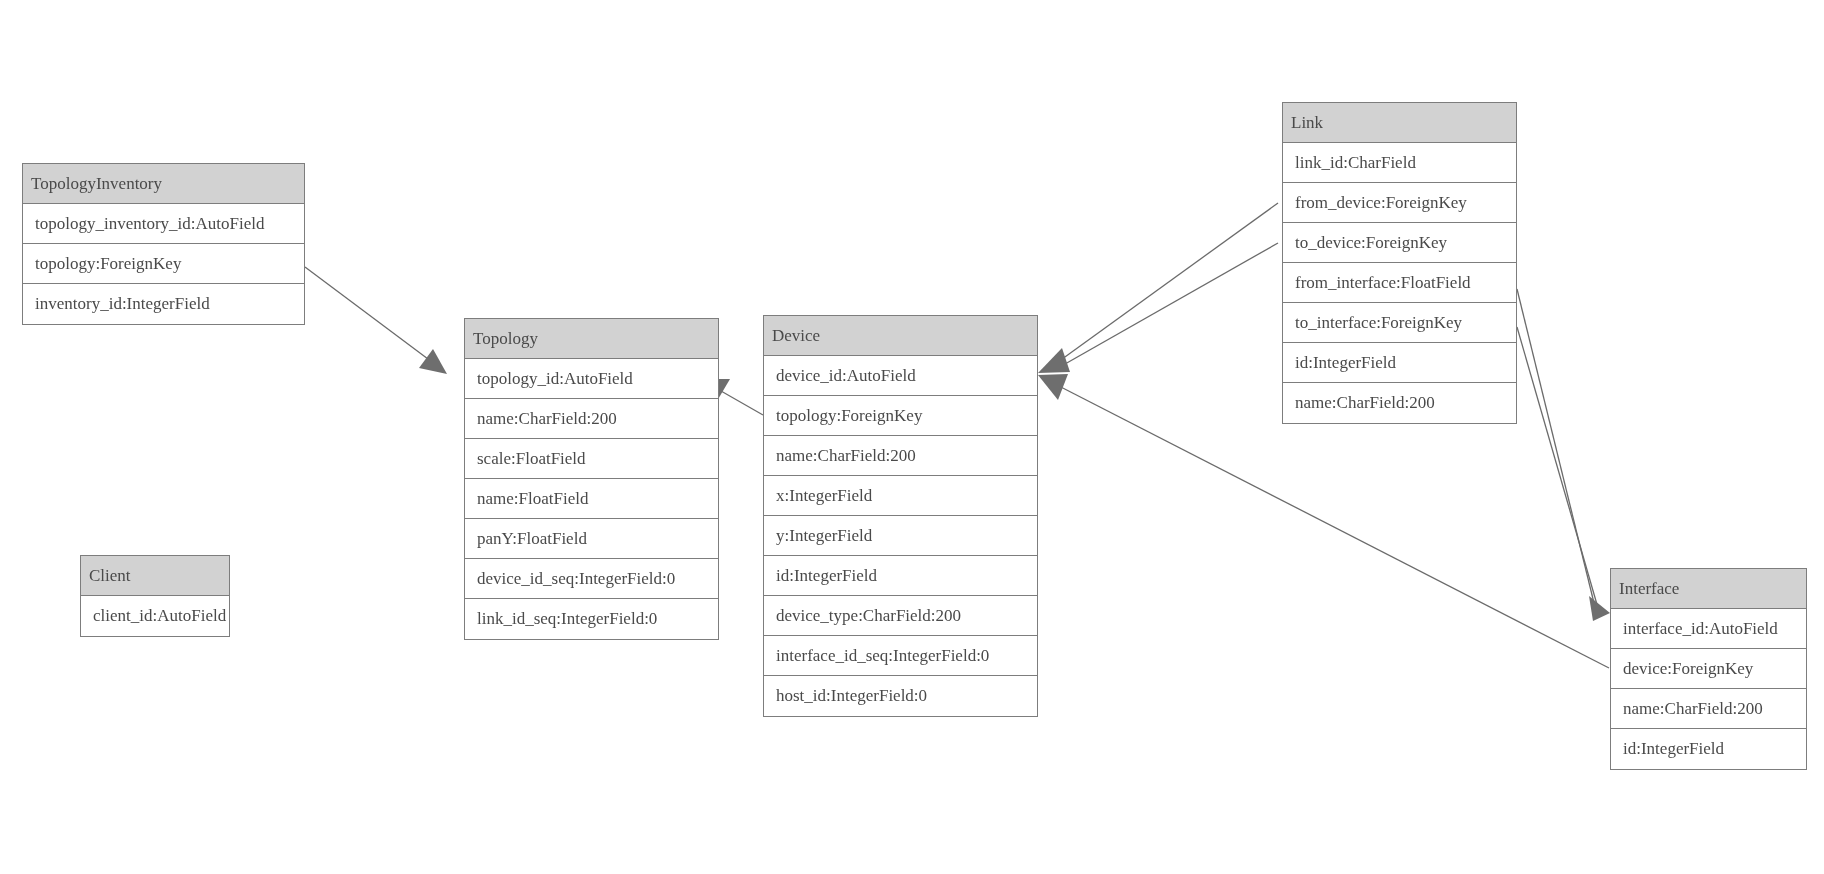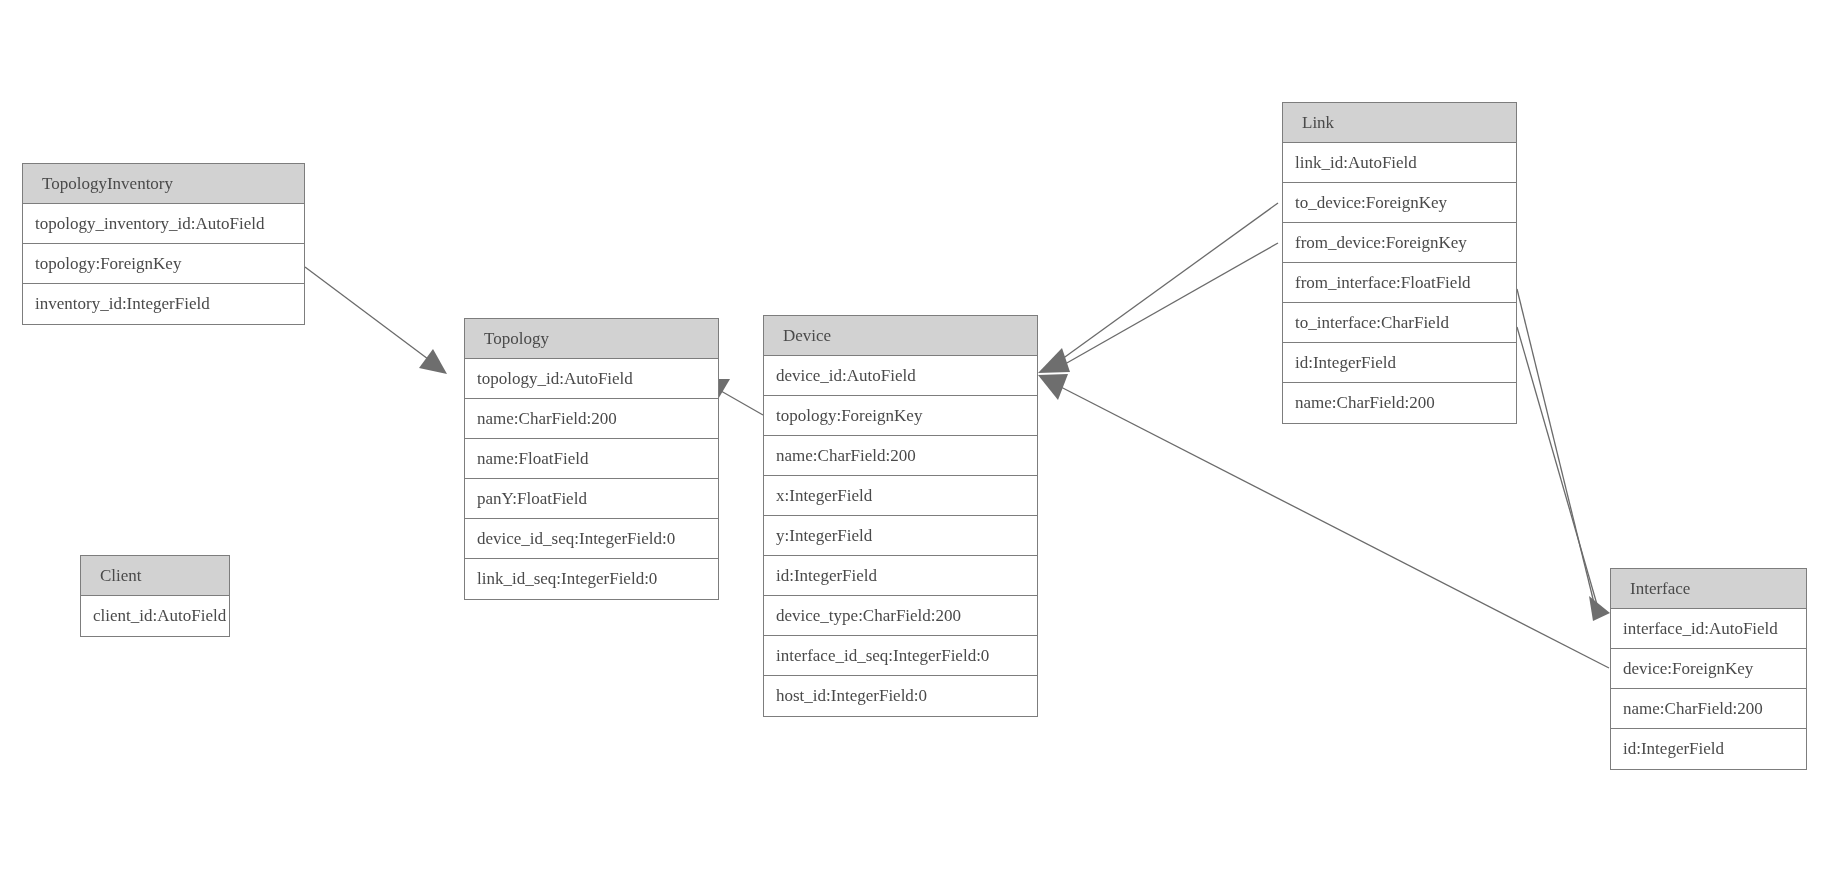--- a/index.html
+++ b/index.html
@@ -22,21 +22,21 @@
     box-sizing: border-box;
     background: #ffffff;
     border: 1px solid #7d7d7d;
     color: #4a4a4a;
     font-size: 17px;
   }
   .entity .hdr {
     box-sizing: border-box;
     height: 40px;
     line-height: 39px;
-    padding: 0 19px;
+    padding: 0 8px;
     background: #d2d2d2;
     border-bottom: 1px solid #7d7d7d;
     white-space: nowrap;
   }
   .entity .row {
     box-sizing: border-box;
     height: 40px;
     line-height: 39px;
     padding: 0 12px;
     border-bottom: 1px solid #7d7d7d;
@@ -100,20 +100,21 @@
     <div class="hdr">TopologyInventory</div>
     <div class="row">topology_inventory_id:AutoField</div>
     <div class="row">topology:ForeignKey</div>
     <div class="row">inventory_id:IntegerField</div>
   </div>
 
   <div class="entity" id="t-topology">
     <div class="hdr">Topology</div>
     <div class="row">topology_id:AutoField</div>
     <div class="row">name:CharField:200</div>
+    <div class="row">scale:FloatField</div>
     <div class="row">name:FloatField</div>
     <div class="row">panY:FloatField</div>
     <div class="row">device_id_seq:IntegerField:0</div>
     <div class="row">link_id_seq:IntegerField:0</div>
   </div>
 
   <div class="entity" id="t-client">
     <div class="hdr">Client</div>
     <div class="row">client_id:AutoField</div>
   </div>
@@ -126,25 +127,25 @@
     <div class="row">x:IntegerField</div>
     <div class="row">y:IntegerField</div>
     <div class="row">id:IntegerField</div>
     <div class="row">device_type:CharField:200</div>
     <div class="row">interface_id_seq:IntegerField:0</div>
     <div class="row">host_id:IntegerField:0</div>
   </div>
 
   <div class="entity" id="t-link">
     <div class="hdr">Link</div>
-    <div class="row">link_id:AutoField</div>
+    <div class="row">link_id:CharField</div>
+    <div class="row">from_device:ForeignKey</div>
     <div class="row">to_device:ForeignKey</div>
-    <div class="row">from_device:ForeignKey</div>
     <div class="row">from_interface:FloatField</div>
-    <div class="row">to_interface:CharField</div>
+    <div class="row">to_interface:ForeignKey</div>
     <div class="row">id:IntegerField</div>
     <div class="row">name:CharField:200</div>
   </div>
 
   <div class="entity" id="t-interface">
     <div class="hdr">Interface</div>
     <div class="row">interface_id:AutoField</div>
     <div class="row">device:ForeignKey</div>
     <div class="row">name:CharField:200</div>
     <div class="row">id:IntegerField</div>

